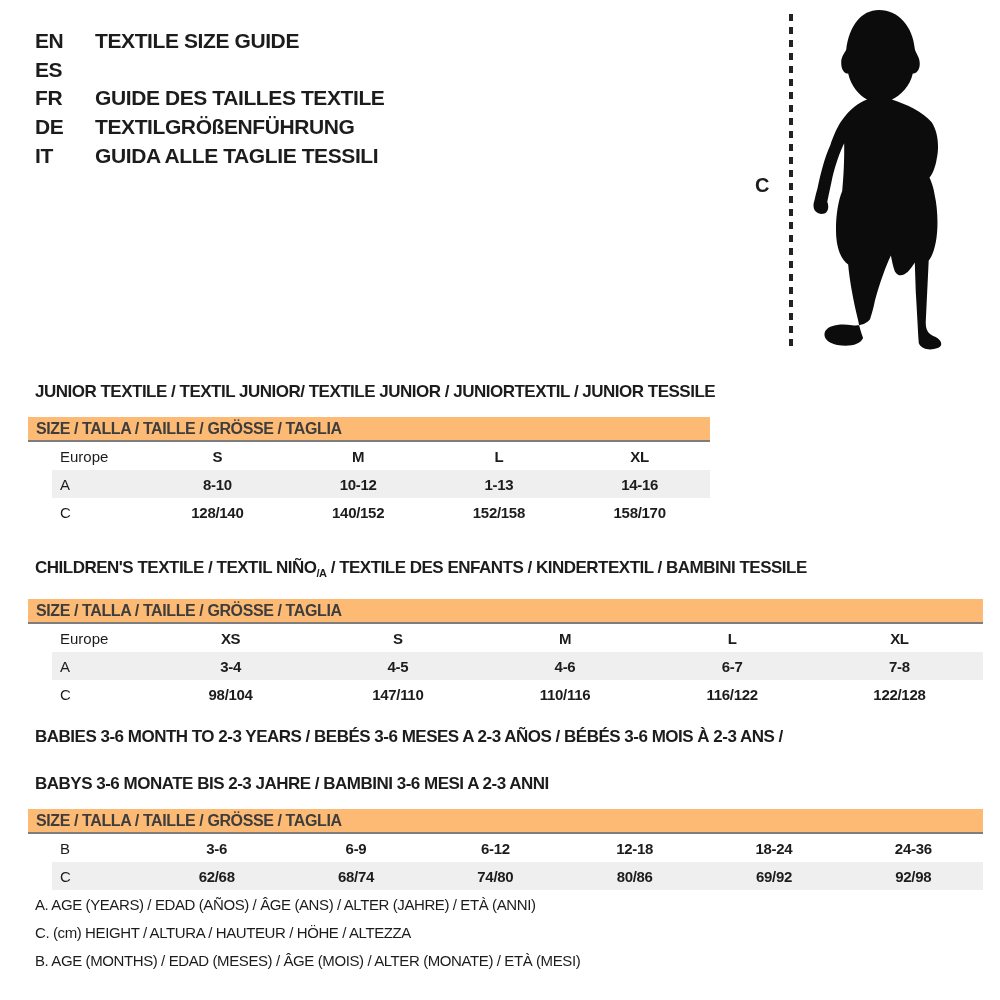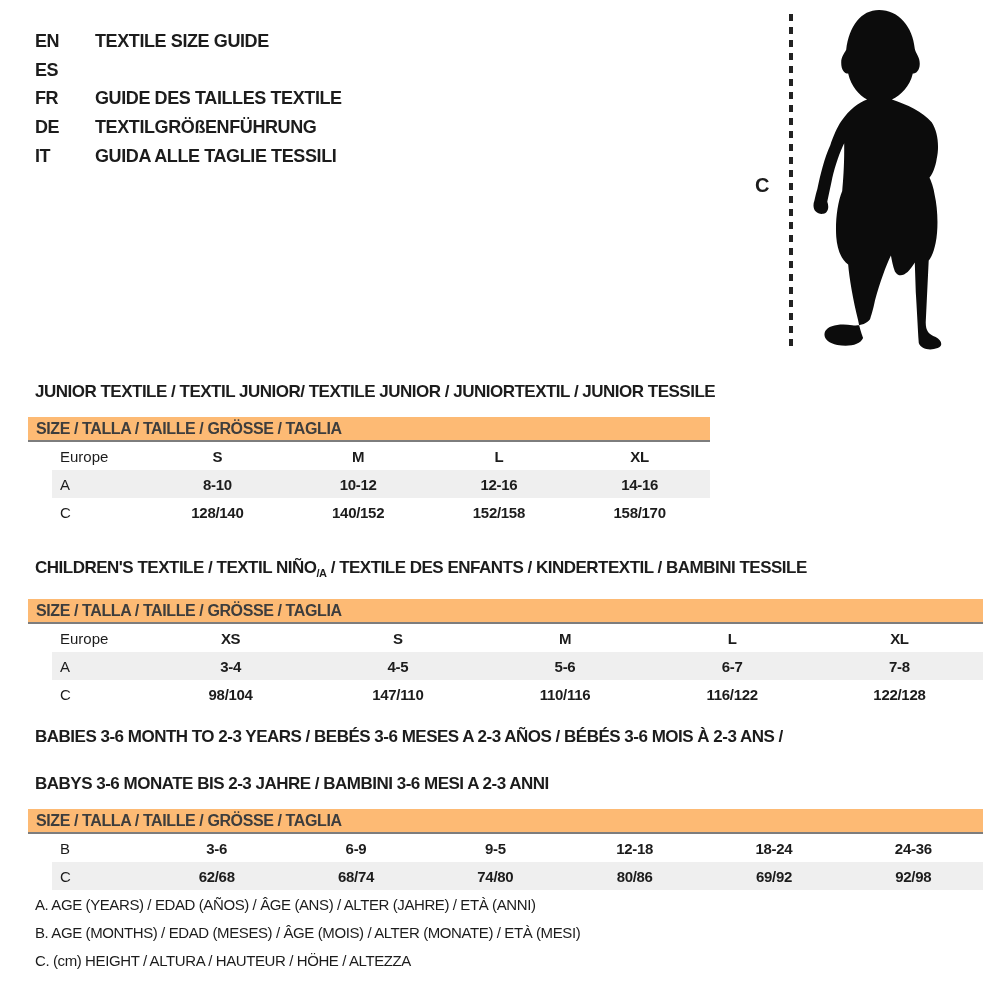--- a/index.html
+++ b/index.html
@@ -4,21 +4,21 @@
 <style>
   html,body{margin:0;padding:0;}
   body{
     width:1000px;height:1000px;position:relative;overflow:hidden;
     background:#ffffff;
     font-family:"Liberation Sans",sans-serif;
     color:#1c1c1c;
   }
   
   .legend{position:absolute;left:35px;top:27px;}
-  .legend-row{display:flex;line-height:28.7px;font-size:18px;font-weight:700;letter-spacing:-0.4px;}
+  .legend-row{display:flex;line-height:28.7px;font-size:21px;font-weight:700;letter-spacing:-0.4px;}
   .legend-code{width:60px;flex:0 0 60px;}
   
   .fig-dash{
     position:absolute;left:789px;top:14px;width:4px;height:332px;
     background:repeating-linear-gradient(to bottom,#222 0 7px,transparent 7px 13px);
   }
   .fig-label{position:absolute;left:755px;top:174px;font-size:20px;font-weight:700;}
   .fig-svg{position:absolute;left:800px;top:4px;}
   
   .section{position:absolute;left:28px;}
@@ -129,21 +129,21 @@
           <span class="row-label">Europe</span>
           <span class="t-cell">S</span>
           <span class="t-cell">M</span>
           <span class="t-cell">L</span>
           <span class="t-cell">XL</span>
         </div>
         <div class="t-row shaded">
           <span class="row-label">A</span>
           <span class="t-cell">8-10</span>
           <span class="t-cell">10-12</span>
-          <span class="t-cell">12-16</span>
+          <span class="t-cell">1-13</span>
           <span class="t-cell">14-16</span>
         </div>
         <div class="t-row">
           <span class="row-label">C</span>
           <span class="t-cell">128/140</span>
           <span class="t-cell">140/152</span>
           <span class="t-cell">152/158</span>
           <span class="t-cell">158/170</span>
         </div>
       </div>
@@ -159,21 +159,21 @@
           <span class="t-cell">XS</span>
           <span class="t-cell">S</span>
           <span class="t-cell">M</span>
           <span class="t-cell">L</span>
           <span class="t-cell">XL</span>
         </div>
         <div class="t-row shaded">
           <span class="row-label">A</span>
           <span class="t-cell">3-4</span>
           <span class="t-cell">4-5</span>
-          <span class="t-cell">5-6</span>
+          <span class="t-cell">4-6</span>
           <span class="t-cell">6-7</span>
           <span class="t-cell">7-8</span>
         </div>
         <div class="t-row">
           <span class="row-label">C</span>
           <span class="t-cell">98/104</span>
           <span class="t-cell">147/110</span>
           <span class="t-cell">110/116</span>
           <span class="t-cell">116/122</span>
           <span class="t-cell">122/128</span>
@@ -184,35 +184,35 @@
       <div class="sec-title"><span>BABIES 3-6 MONTH TO 2-3 YEARS / BEBÉS 3-6 MESES A 2-3 AÑOS / BÉBÉS 3-6 MOIS À 2-3 ANS /</span></div>
       <div class="sec-title"><span>BABYS 3-6 MONATE BIS 2-3 JAHRE / BAMBINI 3-6 MESI A 2-3 ANNI</span></div>
       <div class="table">
         <div class="table-header">
           <span>SIZE / TALLA / TAILLE / GRÖSSE / TAGLIA</span>
         </div>
         <div class="t-row">
           <span class="row-label">B</span>
           <span class="t-cell">3-6</span>
           <span class="t-cell">6-9</span>
-          <span class="t-cell">9-5</span>
+          <span class="t-cell">6-12</span>
           <span class="t-cell">12-18</span>
           <span class="t-cell">18-24</span>
           <span class="t-cell">24-36</span>
         </div>
         <div class="t-row shaded">
           <span class="row-label">C</span>
           <span class="t-cell">62/68</span>
           <span class="t-cell">68/74</span>
           <span class="t-cell">74/80</span>
           <span class="t-cell">80/86</span>
           <span class="t-cell">69/92</span>
           <span class="t-cell">92/98</span>
         </div>
       </div>
     </div>
   </div>
 
 <div class="footnotes">
     <div class="footnote">A. AGE (YEARS) / EDAD (AÑOS) / ÂGE (ANS) / ALTER (JAHRE) / ETÀ (ANNI)</div>
+    <div class="footnote">C. (cm) HEIGHT / ALTURA / HAUTEUR / HÖHE / ALTEZZA</div>
     <div class="footnote">B. AGE (MONTHS) / EDAD (MESES) / ÂGE (MOIS) / ALTER (MONATE) / ETÀ (MESI)</div>
-    <div class="footnote">C. (cm) HEIGHT / ALTURA / HAUTEUR / HÖHE / ALTEZZA</div>
   </div>
 
 </body></html>

